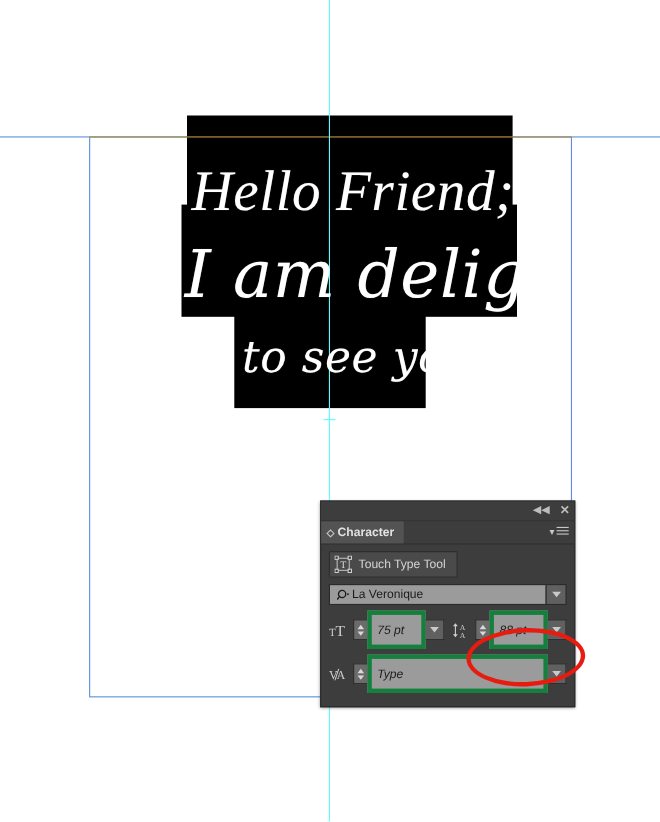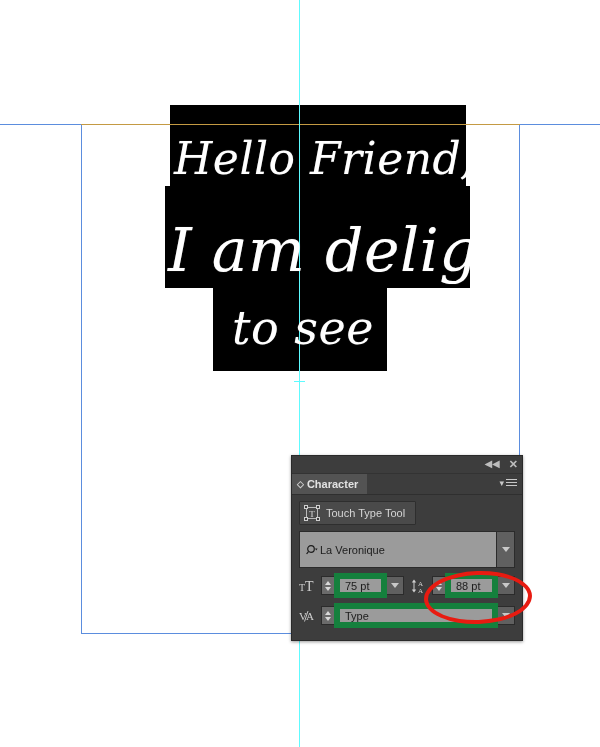--- a/index.html
+++ b/index.html
@@ -64,23 +64,23 @@
     position: absolute;
     color: #ffffff;
     font-family: "DejaVu Serif", serif;
     font-style: italic;
     white-space: nowrap;
     line-height: 1;
     letter-spacing: 0.5px;
     z-index: 4;
     text-shadow: 0 0 1px rgba(255,255,255,0.35);
   }
-  #line1 { left: 174px; top: 137px; font-size: 44px; }
+  #line1 { left: 174px; top: 149px; font-size: 52px; font-family: Liberation Serif, serif; }
   #line2 { left: 168px; top: 220px; font-size: 60px; }
-  #line3 { left: 232px; top: 305px; font-size: 46px; }
+  #line3 { left: 220px; top: 305px; font-size: 40px; }
 
   .anchor-mark {
     position: absolute;
     left: 294px;
     top: 376px;
     width: 11px;
     height: 11px;
     z-index: 5;
   }
   .anchor-mark::before, .anchor-mark::after {
@@ -194,21 +194,21 @@
   }
 
   .field-row {
     display: flex;
     align-items: center;
     margin-bottom: 5px;
   }
   .combo {
     flex: 1;
     display: flex;
-    height: 37px;
+    height: 19px;
     border: 1px solid #2b2b2b;
     box-sizing: border-box;
   }
   .combo-input {
     flex: 1;
     background: #9b9b9b;
     color: #1c1c1c;
     display: flex;
     align-items: center;
     padding-left: 5px;
@@ -273,30 +273,31 @@
   }
   .spinner .up, .spinner .dn {
     width: 0; height: 0;
     border-left: 3px solid transparent;
     border-right: 3px solid transparent;
   }
   .spinner .up { border-bottom: 4px solid #d9d9d9; margin-bottom: 2px; }
   .spinner .dn { border-top: 4px solid #d9d9d9; }
   .numbox {
     flex: 1;
-    height: 25px;
+    height: 35px;
     background: #9b9b9b;
     color: #1c1c1c;
-    border: 6px solid #15803d;
+    border: 4px solid #15803d;
     box-sizing: border-box;
     display: flex;
     align-items: center;
     padding-left: 5px;
     font-size: 11px;
     min-width: 0;
+    font-style: italic;
   }
   .numarrow {
     width: 17px;
     height: 19px;
     background: #606060;
     border: 1px solid #2b2b2b;
     border-left: none;
     box-sizing: border-box;
     display: flex;
     align-items: center;

